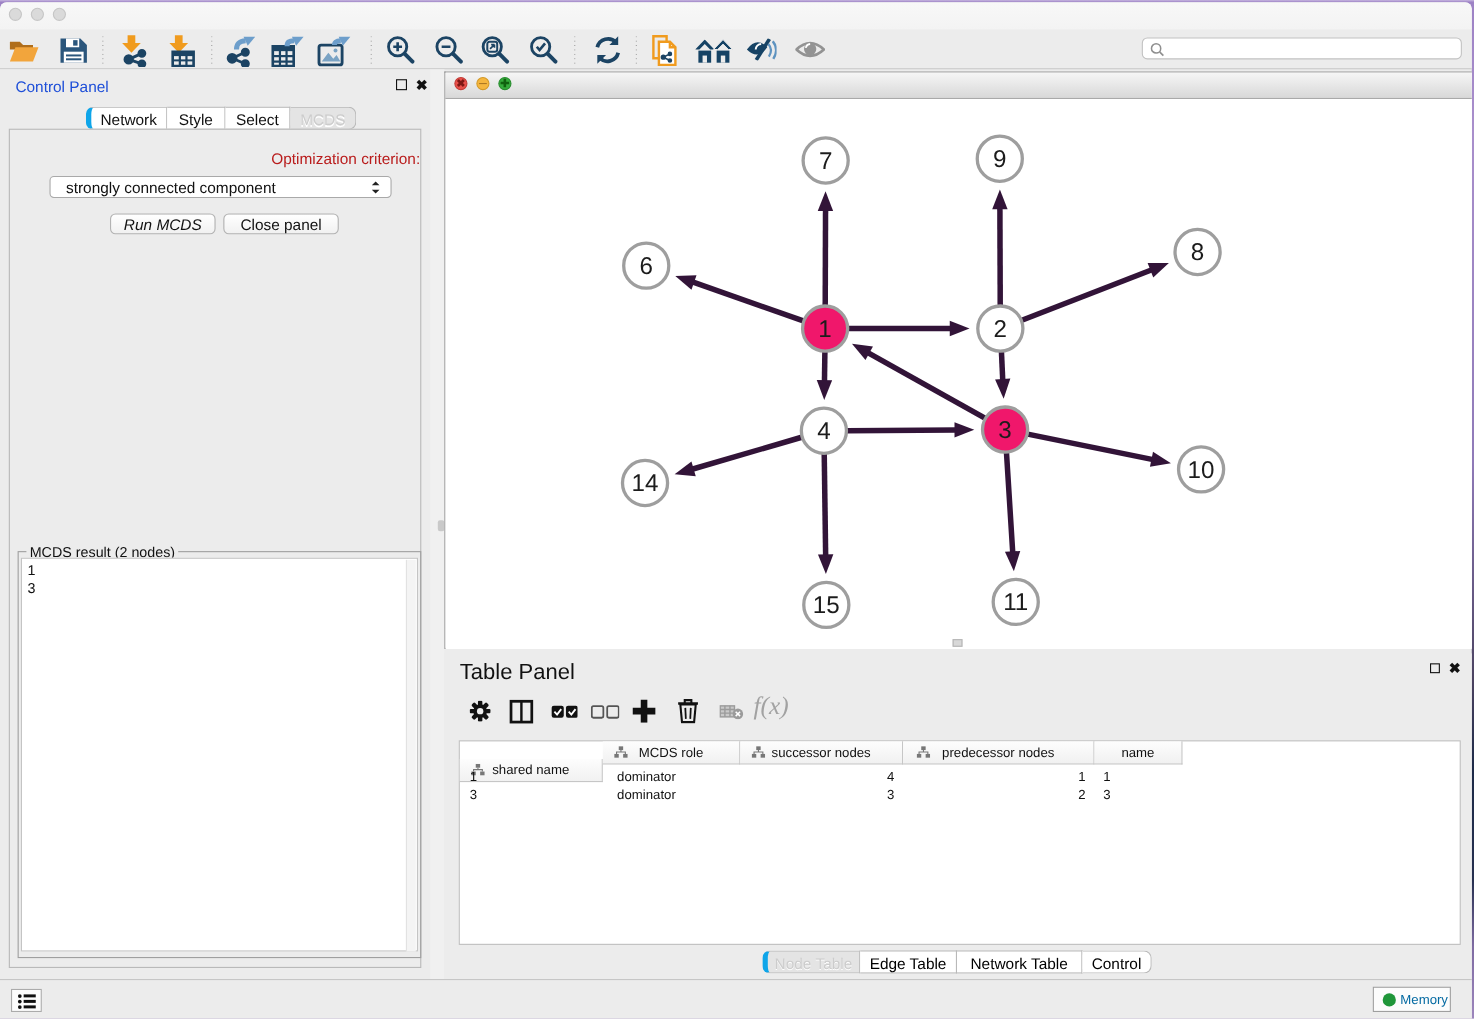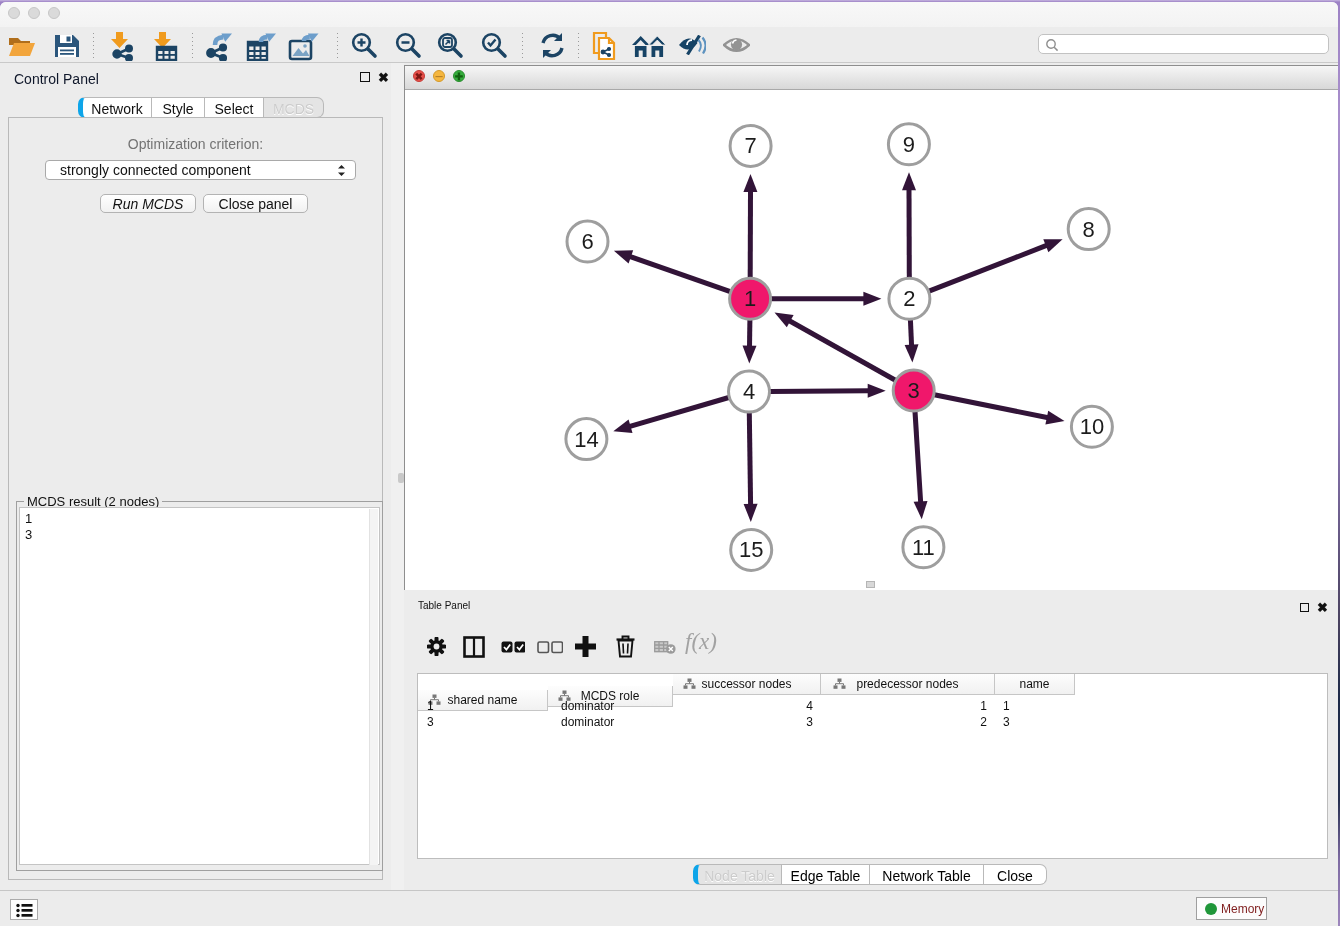--- a/index.html
+++ b/index.html
@@ -17,30 +17,30 @@
 
 #toolbar { position:absolute; left:0; top:25px; width:1340px; height:36px;
   background:#ececec; border-bottom:1px solid #c9c9c9; }
 .sep { position:absolute; top:6px; height:26px; width:1px;
   background-image:linear-gradient(#9a9a9a 1px, transparent 1px); background-size:1px 4px; }
 .ticon { position:absolute; top:4px; }
 #searchbox { position:absolute; left:1038px; top:7px; width:291px; height:20px;
   background:#fff; border:1px solid #c2c2c2; border-radius:5px; }
 
 #cpanel { position:absolute; left:0; top:61px; width:391px; height:827px; background:#ececec; }
-#cpanel-title { position:absolute; left:14px; top:8px; font-size:14px; color:#0f172a; }
+#cpanel-title { position:absolute; left:14px; top:8px; font-size:14px; color:#1d4ed8; }
 .tabs { position:absolute; display:flex; font-size:14px; color:#111; }
 .tab { border:1px solid #b9b9b9; border-left:none; background:#fff; text-align:center;
   padding-top:3px; height:21px; }
 .tab.first { border-left:5px solid #0ea5e9; border-radius:7px 0 0 7px; }
 .tab.last { border-radius:0 7px 7px 0; }
 .tab.dis { background:#e4e4e4; color:#ccc; text-shadow:0 1px 0 #fff; }
 #cp-content { position:absolute; left:8px; top:54px; width:375px; height:763px;
   border:1px solid #b9b9b9; background:#ececec; }
-#opt-label { position:absolute; left:0; top:18px; width:100%; text-align:center; font-size:14px; color:#737373; }
+#opt-label { position:absolute; left:0; top:18px; width:100%; text-align:right; font-size:14px; color:#b91c1c; }
 #opt-select { position:absolute; left:36px; top:42px; width:311px; height:20px; background:#fff;
   border:1px solid #a9a9a9; border-radius:4px; font-size:14px; color:#111; padding:1px 0 0 14px; }
 .btn { position:absolute; top:76px; height:19px; border:1px solid #b3b3b3; border-radius:5px;
   background:linear-gradient(#ffffff,#f1f1f1); text-align:center; font-size:14px; color:#111; padding-top:1px;}
 #fieldset { position:absolute; left:7px; top:383px; width:367px; height:370px;
   border:1px solid #9f9f9f; }
 #fieldset-label { position:absolute; left:7px; top:-8px; background:#ececec; padding:0 3px;
   font-size:13px; color:#111;text-align:center; }
 #fs-white { position:absolute; left:2px; top:5px; width:361px; height:358px; background:#fff;
   border:1px solid #c4c4c4; font-size:13px; color:#111; line-height:16px; padding:3px 0 0 5px;}
@@ -50,37 +50,37 @@
   border:1px solid #8e8e8e; border-right:none; border-bottom:none; background:#fff; }
 #nf-titlebar { position:absolute; left:0; top:0; width:936px; height:24px;
   background:linear-gradient(#f6f6f6,#d8d8d8); border-bottom:1px solid #a9a9a9; }
 #nf-title { position:absolute; width:100%; text-align:center; top:3px; font-size:13px;
   font-weight:bold; color:#1a1a1a; }
 .wbtn { position:absolute; top:4px; width:12px; height:12px; border-radius:50%;
   text-align:center; font-size:10px; font-weight:bold; line-height:12px; }
 #canvas { position:absolute; left:0; top:24px; width:936px; height:499px; background:#fff; }
 
 #tpanel { position:absolute; left:404px; top:592px; width:936px; height:296px; background:#ececec; }
-#tp-title { position:absolute; left:14px; top:6px; font-size:10px; color:#111; }
+#tp-title { position:absolute; left:14px; top:6px; font-size:20px; color:#111; }
 #tp-toolbar { position:absolute; left:13px; top:31px; width:910px; height:37px; }
 #tp-table { position:absolute; left:13px; top:79px; width:911px; height:186px; background:#fff;
   border:1px solid #bdbdbd; }
 .th { position:absolute; top:0; height:21px; border-right:1px solid #c6c6c6;
   background:linear-gradient(#fdfdfd,#f1f1f1); border-bottom:1px solid #c6c6c6;
   font-size:12px; color:#111; text-align:center; padding-top:3px; }
 .td { position:absolute; font-size:12px; color:#111; height:16px; }
 .th svg { }
 #tp-tabs { position:absolute; left:289px; top:270px; display:flex; font-size:14px; }
 
 #statusbar { position:absolute; left:0; top:888px; width:1340px; height:36px;
   background:#ececec; border-top:1px solid #c6c6c6; }
 #list-btn { position:absolute; left:10px; top:8px; width:28px; height:21px;
   background:#fdfdfd; border:1px solid #ababab; }
-#mem-btn { position:absolute; left:1196px; top:6px; width:71px; height:23px;
-  background:#fcfcfc; border:1px solid #9f9f9f; font-size:12px; color:#7f1d1d; }
+#mem-btn { position:absolute; left:1248px; top:6px; width:71px; height:23px;
+  background:#fcfcfc; border:1px solid #9f9f9f; font-size:12px; color:#0369a1; }
 .cross { font-weight:bold; font-size:13px; color:#111; }
 </style>
 </head>
 <body>
 <div id="win">
   <div id="titlebar">
     <div class="tl" style="left:8px;"></div>
     <div class="tl" style="left:28px;"></div>
     <div class="tl" style="left:48px;"></div>
   </div>
@@ -373,21 +373,21 @@
       </svg>
       <div style="position:absolute;left:268px;top:4px;font-family:'Liberation Serif',serif;font-style:italic;font-size:23px;color:#a2a2a2;text-align:right;">f(x)</div>
     </div>
     <div id="tp-table">
       <div class="th" style="left:0; width:130px;margin-top:16px;"><svg style="position:absolute;left:10px;top:4px;" width="13" height="12" viewBox="0 0 13 12">
             <rect x="4.5" y="0.5" width="4" height="3.4" fill="#777"></rect>
             <path d="M6.5 3.9 v1.8 M2.5 7.4 v-1.7 h8 v1.7" stroke="#777" stroke-width="1" fill="none"></path>
             <rect x="0.5" y="7.4" width="4" height="3.4" fill="#777"></rect>
             <rect x="8.5" y="7.4" width="4" height="3.4" fill="#777"></rect>
           </svg>shared name</div>
-      <div class="th" style="left:130px; width:125px;margin-top:12px;"><svg style="position:absolute;left:10px;top:4px;" width="13" height="12" viewBox="0 0 13 12">
+      <div class="th" style="left:130px; width:125px;"><svg style="position:absolute;left:10px;top:4px;" width="13" height="12" viewBox="0 0 13 12">
             <rect x="4.5" y="0.5" width="4" height="3.4" fill="#777"></rect>
             <path d="M6.5 3.9 v1.8 M2.5 7.4 v-1.7 h8 v1.7" stroke="#777" stroke-width="1" fill="none"></path>
             <rect x="0.5" y="7.4" width="4" height="3.4" fill="#777"></rect>
             <rect x="8.5" y="7.4" width="4" height="3.4" fill="#777"></rect>
           </svg>MCDS role</div>
       <div class="th" style="left:255px; width:148px;"><svg style="position:absolute;left:10px;top:4px;" width="13" height="12" viewBox="0 0 13 12">
             <rect x="4.5" y="0.5" width="4" height="3.4" fill="#777"></rect>
             <path d="M6.5 3.9 v1.8 M2.5 7.4 v-1.7 h8 v1.7" stroke="#777" stroke-width="1" fill="none"></path>
             <rect x="0.5" y="7.4" width="4" height="3.4" fill="#777"></rect>
             <rect x="8.5" y="7.4" width="4" height="3.4" fill="#777"></rect>
@@ -407,21 +407,21 @@
       <div class="td" style="left:9px; top:41px;">3</div>
       <div class="td" style="left:143px; top:41px;">dominator</div>
       <div class="td" style="left:255px; top:41px; width:140px; text-align:right;">3</div>
       <div class="td" style="left:403px; top:41px; width:166px; text-align:right;">2</div>
       <div class="td" style="left:585px; top:41px;">3</div>
     </div>
     <div id="tp-tabs">
       <div class="tab first dis" style="width:89px;">Node Table</div>
       <div class="tab" style="width:88px;">Edge Table</div>
       <div class="tab" style="width:114px;">Network Table</div>
-      <div class="tab last" style="width:63px;">Close</div>
+      <div class="tab last" style="width:63px;">Control</div>
     </div>
   </div>
 
   <div id="statusbar">
     <div id="list-btn">
       <svg style="position:absolute;left:5px;top:3px;" width="17" height="15" viewBox="0 0 17 15">
         <circle cx="2" cy="2.5" r="1.7" fill="#111"></circle>
           <circle cx="2" cy="7.5" r="1.7" fill="#111"></circle>
           <circle cx="2" cy="12.5" r="1.7" fill="#111"></circle>
         <rect x="5.5" y="1" width="11" height="2.7" fill="#111"></rect>

